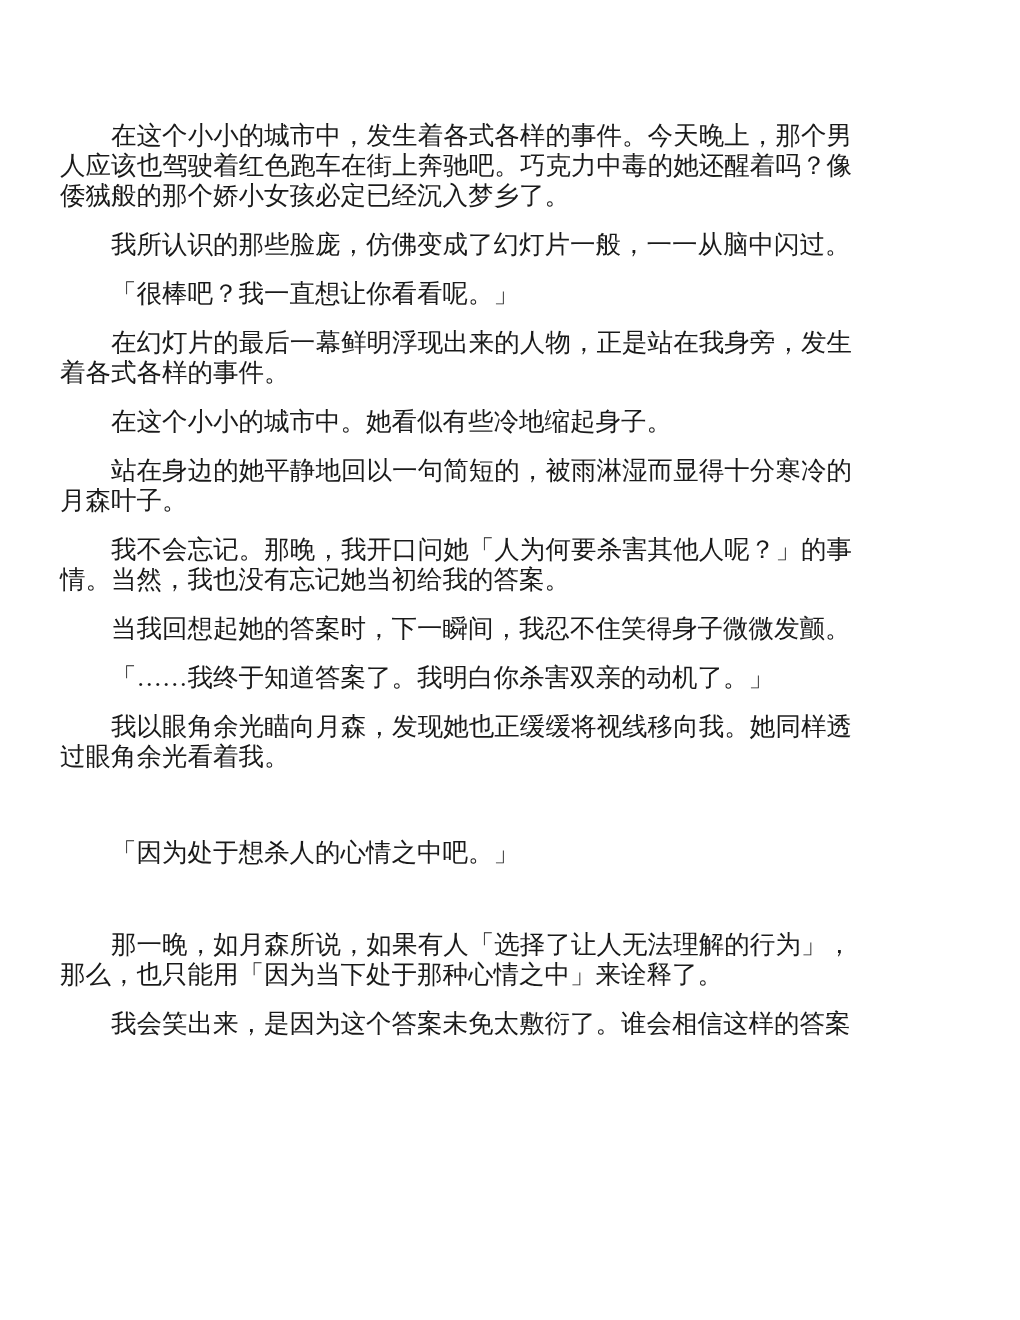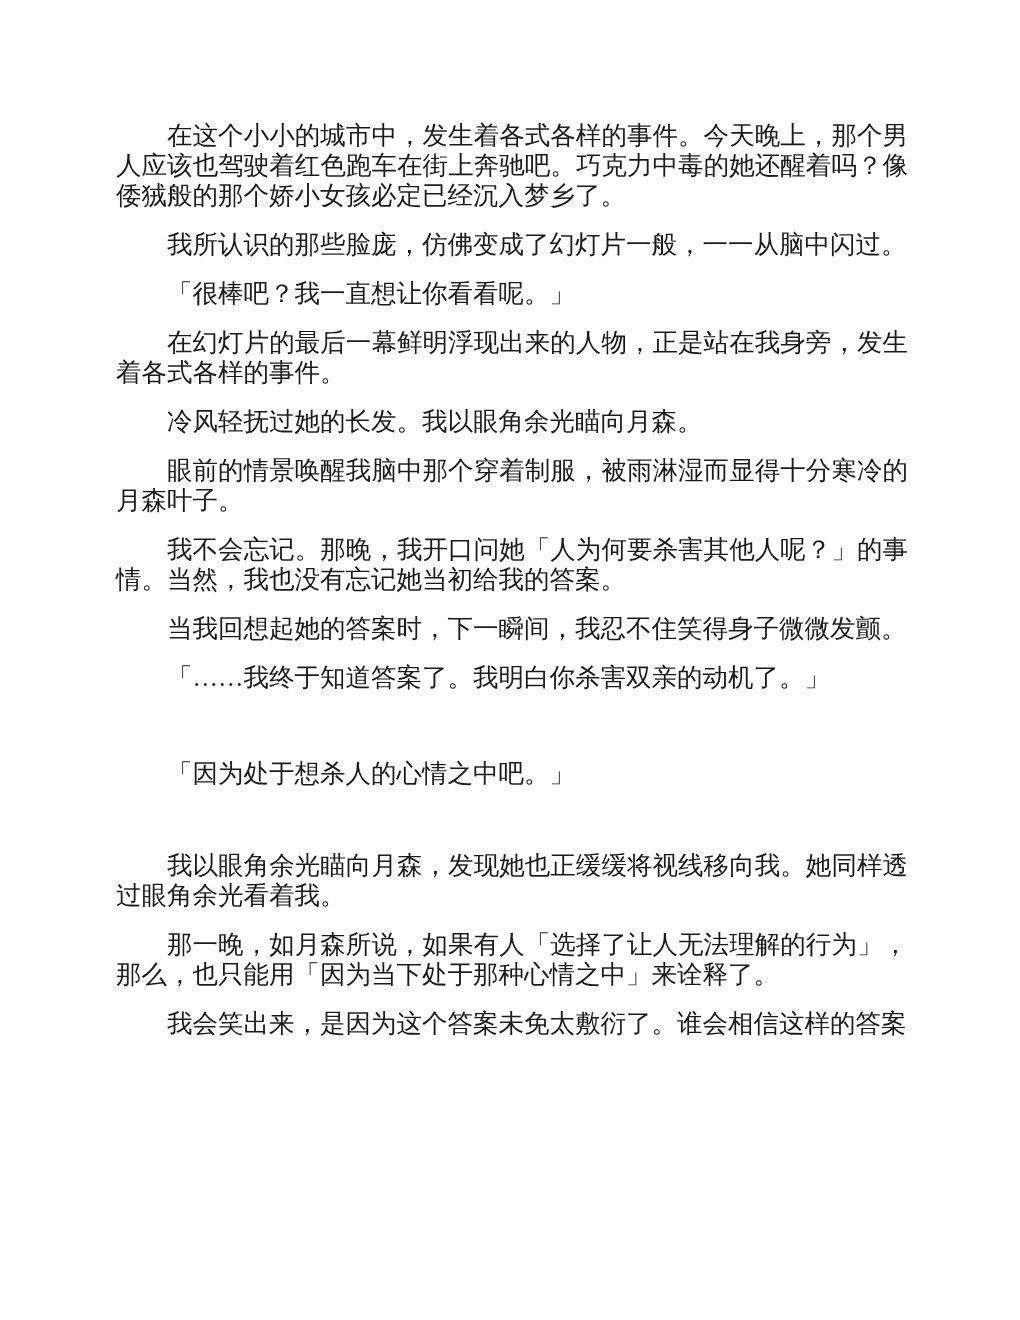--- a/index.html
+++ b/index.html
@@ -7,21 +7,21 @@
     padding: 0;
     background: #ffffff;
   }
   .page {
     position: relative;
     width: 1020px;
     height: 1320px;
     margin: 0 auto;
     background: #ffffff;
     box-sizing: border-box;
-    padding: 121px 112px 0 116px;
+    padding: 121px 112px 0 60px;
     overflow: hidden;
   }
   .page-text {
     width: 792px;
   }
   p.para {
     font-family: "Liberation Serif", "DejaVu Serif", serif;
     font-size: 25.5px;
     line-height: 30px;
     color: #1a1a1a;
@@ -38,23 +38,23 @@
 </head>
 <body>
 
 <div class="page">
   <div class="page-text" style="color: rgb(26, 26, 26);">
 
   <p class="para">在这个小小的城市中，发生着各式各样的事件。今天晚上，那个男人应该也驾驶着红色跑车在街上奔驰吧。巧克力中毒的她还醒着吗？像倭狨般的那个娇小女孩必定已经沉入梦乡了。</p>
       <p class="para">我所认识的那些脸庞，仿佛变成了幻灯片一般，一一从脑中闪过。</p>
       <p class="para">「很棒吧？我一直想让你看看呢。」</p>
       <p class="para">在幻灯片的最后一幕鲜明浮现出来的人物，正是站在我身旁，发生着各式各样的事件。</p>
-      <p class="para">冷风轻抚过她的长发。我以眼角余光瞄向月森。</p>
-      <p class="para">眼前的情景唤醒我脑中那个穿着制服，被雨淋湿而显得十分寒冷的月森叶子。</p>
+      <p class="para">在这个小小的城市中。她看似有些冷地缩起身子。</p>
+      <p class="para">站在身边的她平静地回以一句简短的，被雨淋湿而显得十分寒冷的月森叶子。</p>
       <p class="para">我不会忘记。那晚，我开口问她「人为何要杀害其他人呢？」的事情。当然，我也没有忘记她当初给我的答案。</p>
       <p class="para">当我回想起她的答案时，下一瞬间，我忍不住笑得身子微微发颤。</p>
       <p class="para">「……我终于知道答案了。我明白你杀害双亲的动机了。」</p>
+      <p class="para">我以眼角余光瞄向月森，发现她也正缓缓将视线移向我。她同样透过眼角余光看着我。</p>
       <p class="para isolated">「因为处于想杀人的心情之中吧。」</p>
-      <p class="para">我以眼角余光瞄向月森，发现她也正缓缓将视线移向我。她同样透过眼角余光看着我。</p>
       <p class="para">那一晚，如月森所说，如果有人「选择了让人无法理解的行为」，那么，也只能用「因为当下处于那种心情之中」来诠释了。</p>
       <p class="para">我会笑出来，是因为这个答案未免太敷衍了。谁会相信这样的答案</p>
     </div>
 </div>
 
 </body></html>

